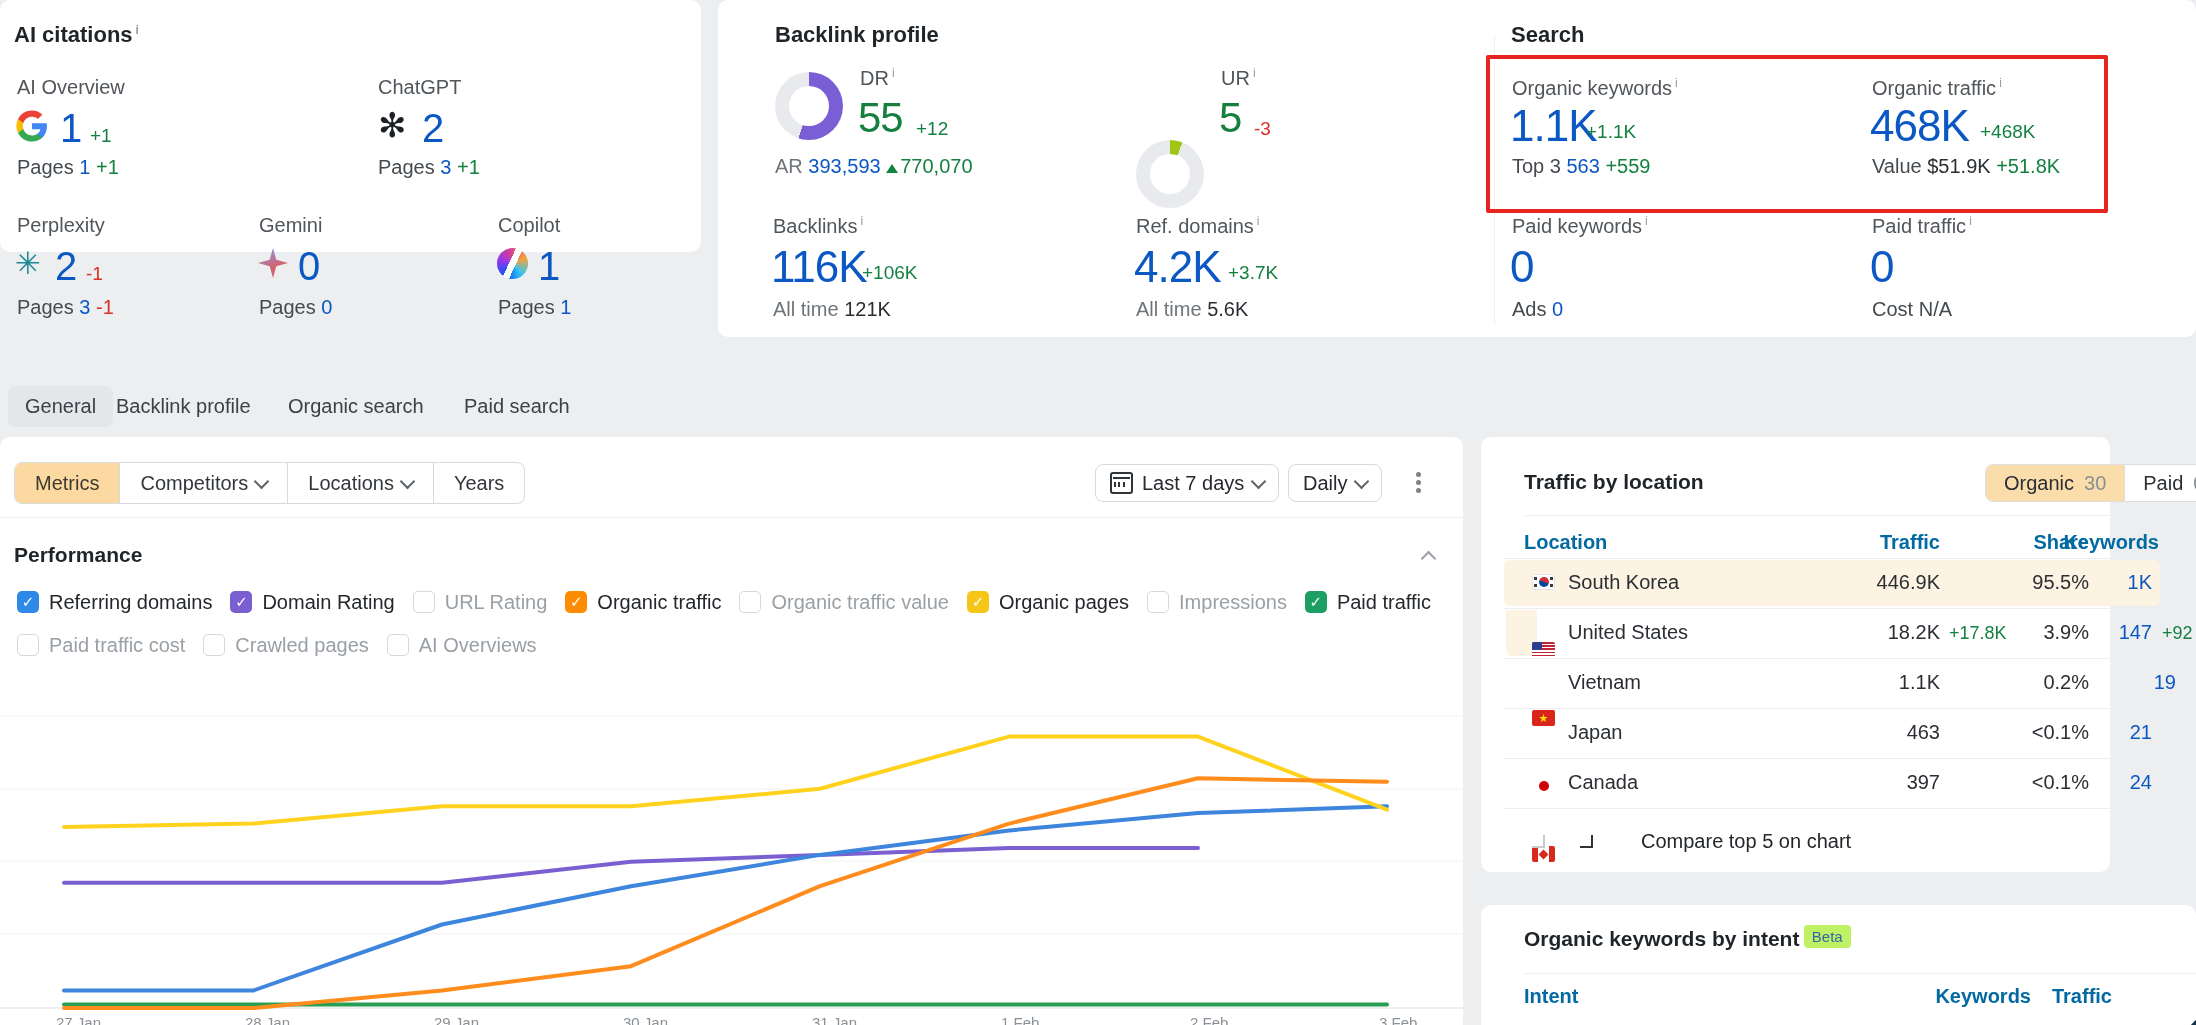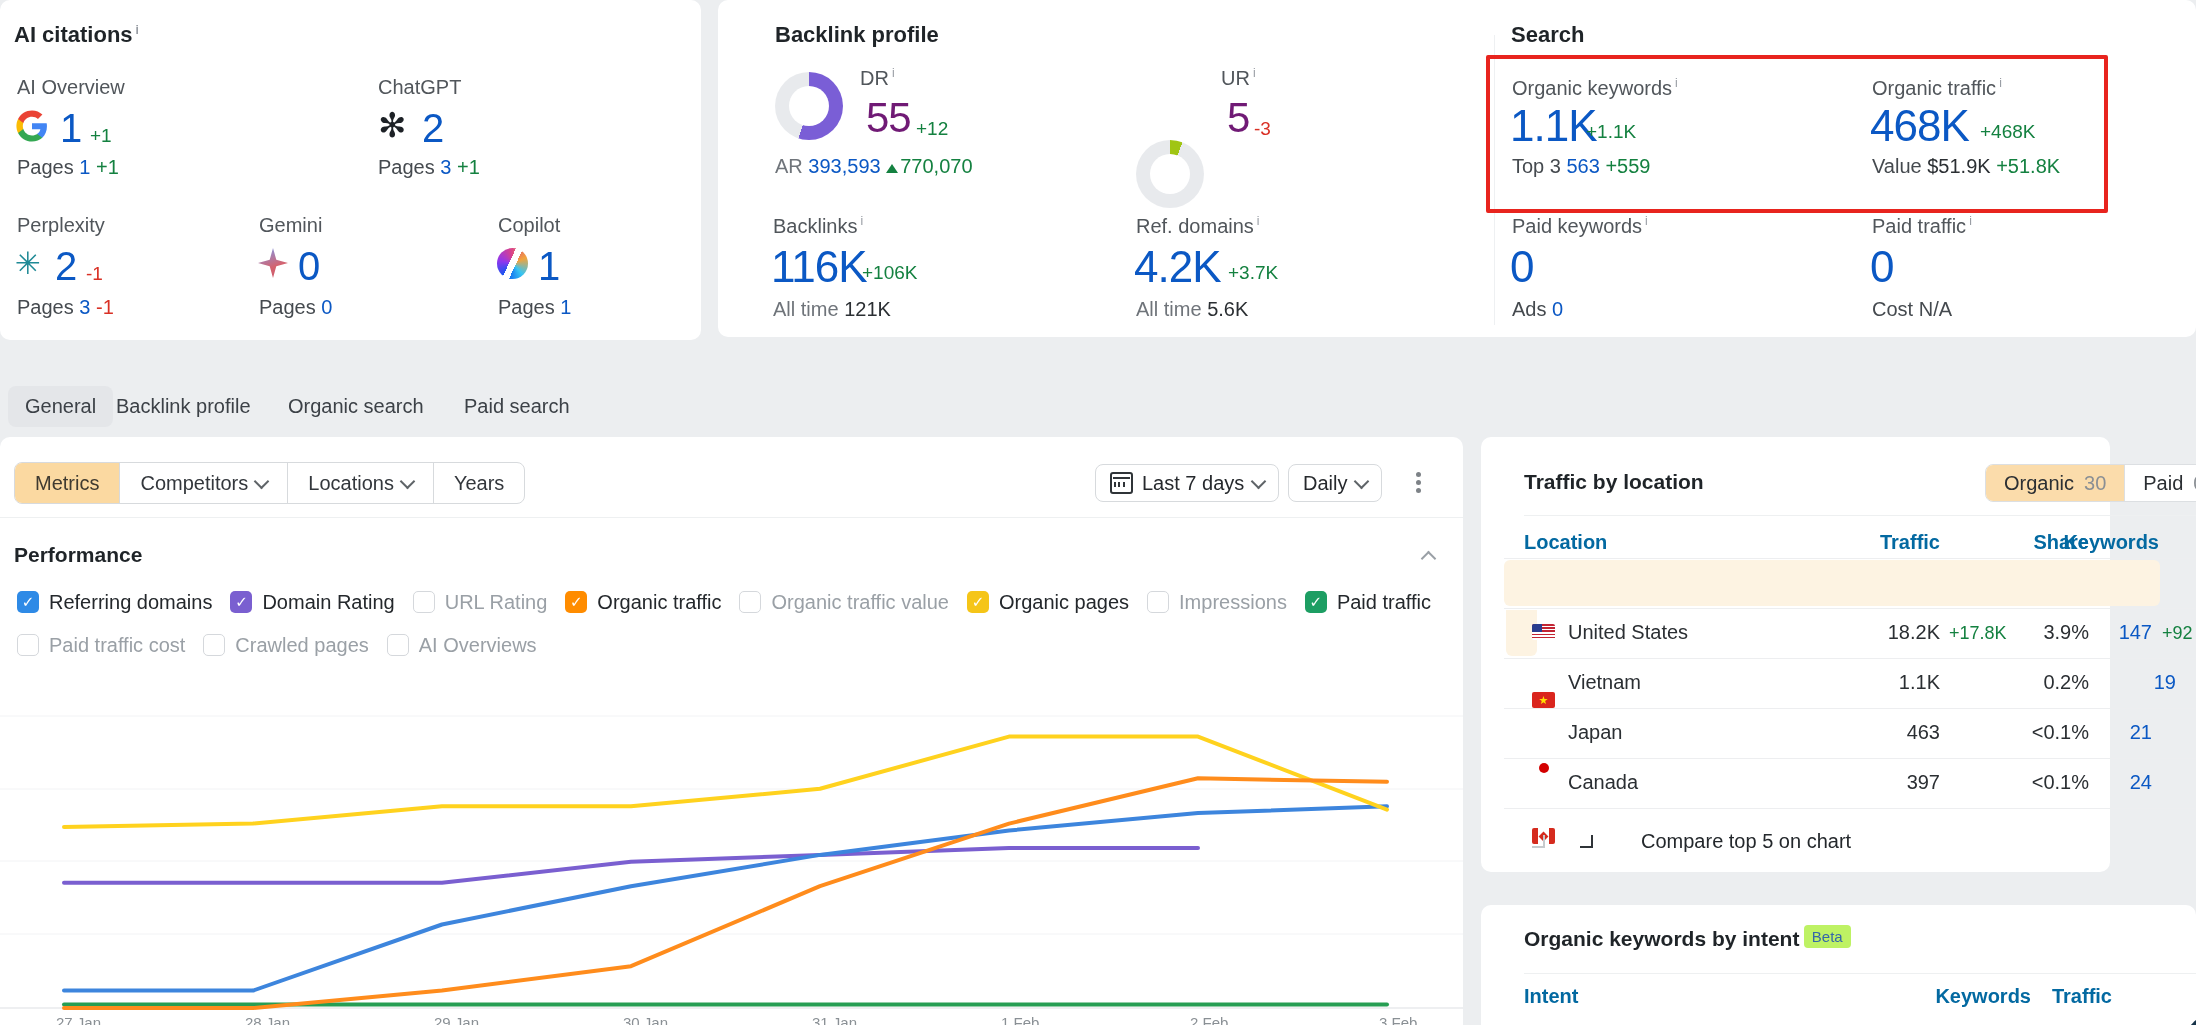--- a/index.html
+++ b/index.html
@@ -7,21 +7,21 @@
           color:#24282c;-webkit-font-smoothing:antialiased;}
   .abs{position:absolute;}
   .card{position:absolute;background:#fff;border-radius:10px;}
   .card-title{font-size:22px;font-weight:bold;color:#1f2428;}
   sup.i{font-size:12px;color:#969ba2;margin-left:3px;font-style:normal;}
   .lbl{font-size:20px;color:#51565b;white-space:nowrap;}
   .muted{color:#6f747a;}
   .faint{color:#9aa0a6;}
   .dark{color:#2b2f33;}
   .big{font-size:44px;color:#0b58c4;font-weight:normal;letter-spacing:-1px;white-space:nowrap;}
-  .big.gray{color:#701a75;margin-left:8px;}
+  .big.gray{color:#15803d;}
   .aibig{font-size:40px;color:#0b58c4;letter-spacing:-1px;}
   .delta{font-size:19px;white-space:nowrap;}
   .pos{color:#148140;}
   .neg{color:#d93025;}
   .blue{color:#0b58c4;}
   .sub{font-size:20px;white-space:nowrap;color:#454a4f;}
   .sub .blue{color:#0b58c4;}
   .up-tri{display:inline-block;width:0;height:0;border-left:6px solid transparent;border-right:6px solid transparent;border-bottom:9px solid #148140;margin-right:2px;}
   
   .donut{width:68px;height:68px;border-radius:50%;position:relative;}
@@ -98,21 +98,21 @@
   .pager-chev.disabled{border-color:#c6cacd;cursor:default;}
   .fab{position:absolute;width:112px;height:112px;border-radius:50%;background:#163349;cursor:pointer;}
   .divider-v{position:absolute;width:1px;background:#eef0f2;}
   .divider-h{position:absolute;height:1px;background:#eef0f1;}
 </style>
 </head>
 <body>
 
 <div id="canvas">
 
-  <div class="card" style="left:0;top:10;width:701px;height:340px;">
+  <div class="card" style="left:0;top:10;width:701px;height:252px;">
     <div class="abs card-title" style="left:14px;top:22px;"><span>AI citations</span><sup class="i">i</sup></div>
 
     <div class="abs lbl" style="left:17px;top:76px;">AI Overview</div>
     <div class="abs" style="left:15px;top:109px;">
       <svg width="34" height="34" viewBox="0 0 48 48">
         <path fill="#4285f4" d="M45.1 24.5c0-1.6-.1-3.1-.4-4.5H24v8.5h11.8c-.5 2.8-2.1 5.1-4.4 6.6v5.5h7.1c4.2-3.8 6.6-9.4 6.6-16.1z"></path>
         <path fill="#34a853" d="M24 46c5.9 0 10.9-2 14.6-5.3l-7.1-5.5c-2 1.3-4.5 2.1-7.5 2.1-5.7 0-10.6-3.9-12.3-9.1H4.3v5.7C8 41.1 15.4 46 24 46z"></path>
         <path fill="#fbbc05" d="M11.7 28.2c-.4-1.3-.7-2.7-.7-4.2s.3-2.9.7-4.2v-5.7H4.3C2.9 17.1 2 20.5 2 24s.9 6.9 2.3 9.9l7.4-5.7z"></path>
         <path fill="#ea4335" d="M24 10.8c3.2 0 6.1 1.1 8.4 3.3l6.3-6.3C34.9 4.2 29.9 2 24 2 15.4 2 8 6.9 4.3 14.1l7.4 5.7c1.7-5.2 6.6-9 12.3-9z"></path>
       </svg>
@@ -366,20 +366,27 @@
 
     <div class="divider-h" style="left:43px;top:78px;width:672px;"></div>
 
     <div class="cell th" style="left:43px;top:94px;">Location</div>
     <div class="cell th ra" style="left:330px;top:94px;width:129px;">Traffic</div>
     <div class="cell th ra" style="left:520px;top:94px;width:88px;text-align:right;">Share</div>
     <div class="cell th ra" style="left:567px;top:94px;width:111px;">Keywords</div>
     <div class="row-line" style="left:23px;top:121px;width:692px;"></div>
 
     <div class="hl-row" style="left:23px;top:123px;width:656px;height:46px;"></div>
+    <div>
+      <span class="abs flag kr" style="left:51px;top:137px;"></span>
+      <div class="cell dark" style="left:87px;top:134px;">South Korea</div>
+      <div class="cell dark ra" style="left:320px;top:134px;width:139px;">446.9K</div>
+      <div class="cell dark ra" style="left:520px;top:134px;width:88px;">95.5%</div>
+      <div class="cell blue ra" style="left:625px;top:134px;width:46px;">1K</div>
+    </div>
     <div class="row-line" style="left:23px;top:171px;width:692px;"></div>
 
     <div class="hl-row" style="left:25px;top:173px;width:31px;height:46px;border-radius:0 0 6px 6px;"></div>
     <div>
       <span class="abs flag us" style="left:51px;top:187px;"></span>
       <div class="cell dark" style="left:87px;top:184px;">United States</div>
       <div class="cell dark ra" style="left:320px;top:184px;width:139px;">18.2K</div>
       <div class="cell pos" style="left:468px;top:186px;font-size:18px;">+17.8K</div>
       <div class="cell dark ra" style="left:520px;top:184px;width:88px;">3.9%</div>
       <div class="cell blue ra" style="left:625px;top:184px;width:46px;">147</div>

